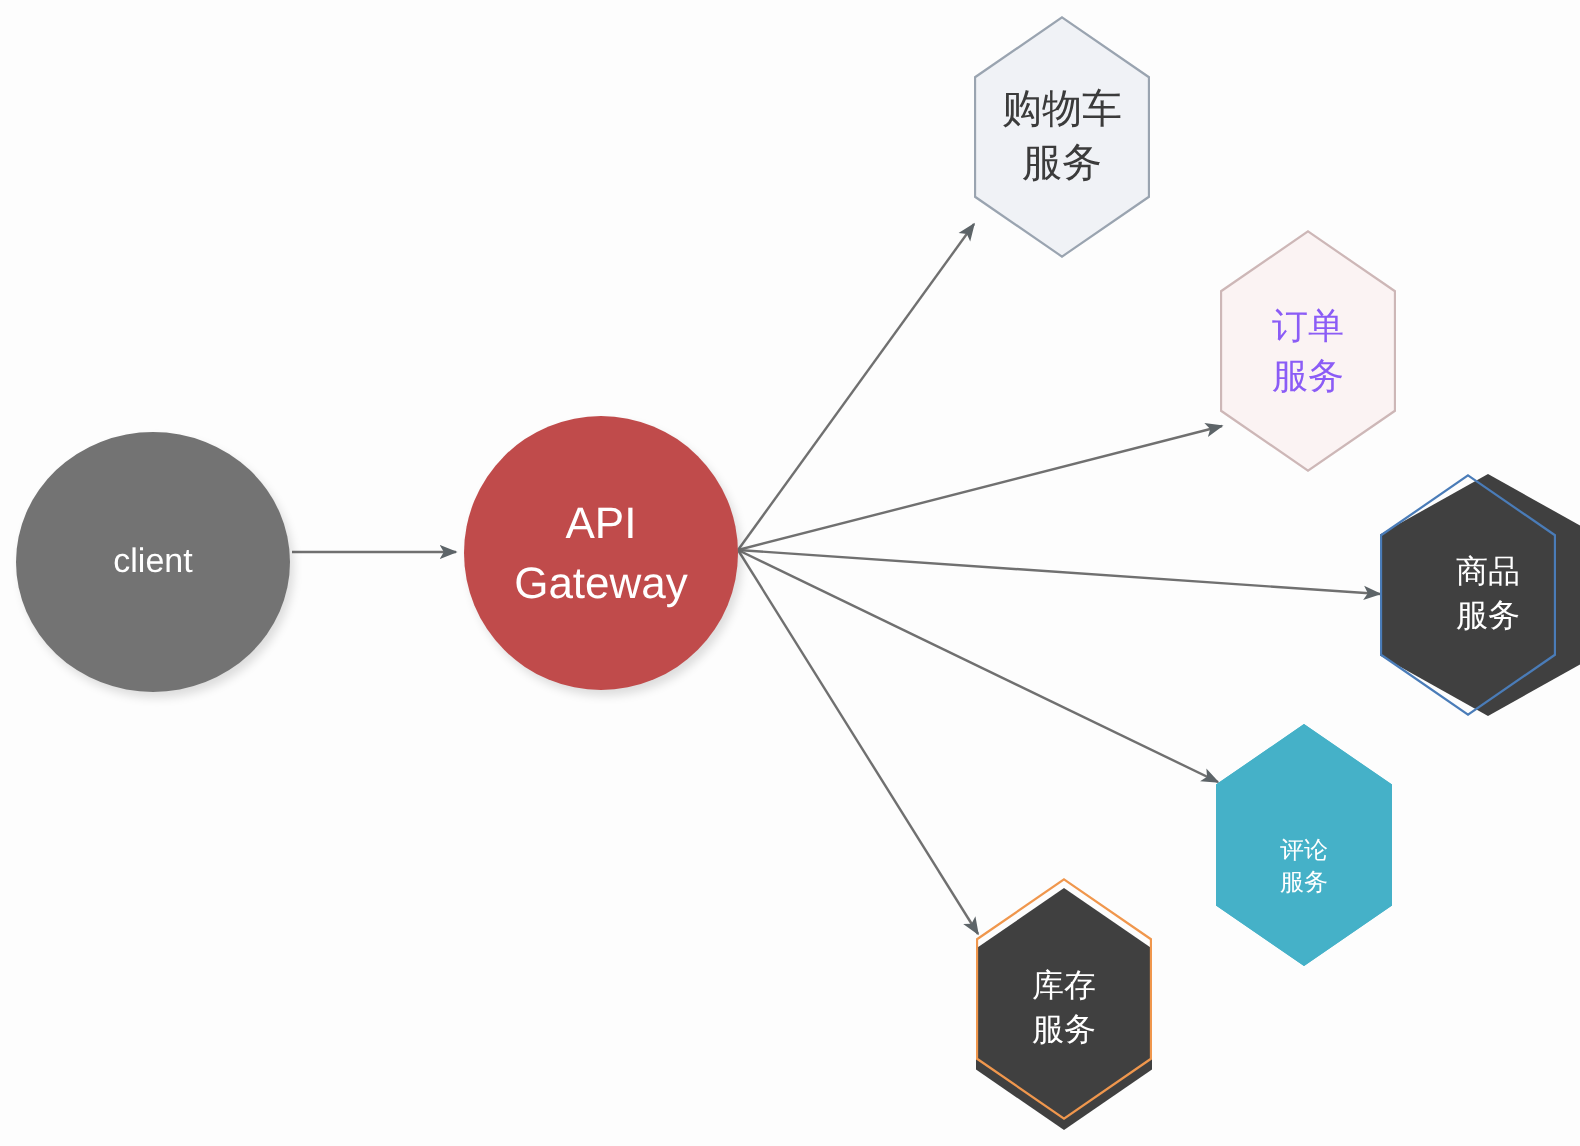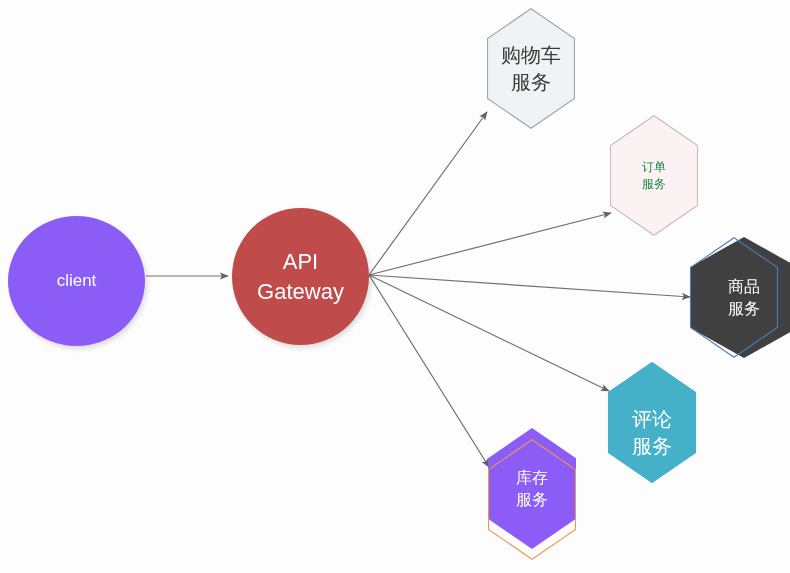--- a/index.html
+++ b/index.html
@@ -66,44 +66,44 @@
         <line x1="146" y1="276" x2="228" y2="276" stroke="#707070" stroke-width="1.2" marker-end="url(#arrowhead)"></line>
         <line x1="369" y1="275" x2="487" y2="112" stroke="#707070" stroke-width="1.2" marker-end="url(#arrowhead)"></line>
         <line x1="369" y1="275" x2="611" y2="213" stroke="#707070" stroke-width="1.2" marker-end="url(#arrowhead)"></line>
         <line x1="369" y1="275" x2="690" y2="297" stroke="#707070" stroke-width="1.2" marker-end="url(#arrowhead)"></line>
         <line x1="369" y1="275" x2="609" y2="391" stroke="#707070" stroke-width="1.2" marker-end="url(#arrowhead)"></line>
         <line x1="369" y1="275" x2="489" y2="467" stroke="#707070" stroke-width="1.2" marker-end="url(#arrowhead)"></line>
       </g>
   </svg>
 
   <div id="nodes-group">
-      <div class="node node-circle" style="left: 8px; top: 216px; width: 137px; height: 130px; background: #8b5cf6; box-shadow: rgba(0, 0, 0, 0.13) 2px 3px 5px;">
+      <div class="node node-circle" style="left: 8px; top: 216px; width: 137px; height: 130px; background: #737373; box-shadow: rgba(0, 0, 0, 0.13) 2px 3px 5px;">
         <span class="node-label" style="color: rgb(255, 255, 255); font-size: 17px;">client</span>
       </div>
       <div class="node node-circle" style="left: 232px; top: 208px; width: 137px; height: 137px; background: rgb(192, 75, 75); box-shadow: rgba(0, 0, 0, 0.13) 2px 3px 5px;">
         <span class="node-label" style="color: rgb(255, 255, 255); font-size: 22px;">API
 Gateway</span>
       </div>
       <div class="node hex" style="left: 487px; top: 8px; width: 88px; height: 121px; background: rgb(240, 242, 246);">
         <span class="node-label" style="color: rgb(59, 59, 59); font-size: 20px;">购物车
 服务</span>
       </div>
       <div class="node hex" style="left: 610px; top: 115px; width: 88px; height: 121px; background: rgb(251, 243, 243);">
-        <span class="node-label" style="color: #15803d; font-size: 12px; text-align: center;">订单
+        <span class="node-label" style="color: #8b5cf6; font-size: 18px; text-align: center;">订单
 服务</span>
       </div>
       <div class="node hex" style="left: 690px; top: 237px; width: 108px; height: 121px; background: #404040;">
         <span class="node-label" style="color: rgb(255, 255, 255); font-size: 16px;">商品
 服务</span>
       </div>
       <div class="node hex" style="left: 608px; top: 362px; width: 88px; height: 121px; background: rgb(69, 177, 200);">
-        <span class="node-label" style="color: rgb(255, 255, 255); font-size: 20px; margin-top: 21px;">评论
+        <span class="node-label" style="color: rgb(255, 255, 255); font-size: 12px; margin-top: 21px;">评论
 服务</span>
       </div>
-      <div class="node hex" style="left: 488px; top: 428px; width: 88px; height: 121px; background: #8b5cf6;">
+      <div class="node hex" style="left: 488px; top: 444px; width: 88px; height: 121px; background: #404040;">
         <span class="node-label" style="color: rgb(255, 255, 255); font-size: 16px;">库存
 服务</span>
       </div>
     </div>
 
 <svg class="hex-outline" viewBox="0 0 100 100" preserveAspectRatio="none" style="position: absolute; left: 487px; top: 8px; width: 88px; height: 121px; pointer-events: none;">
       <polygon points="50,0.6 99.4,25.3 99.4,74.7 50,99.4 0.6,74.7 0.6,25.3" fill="none" stroke="#9aa4b0" stroke-width="1.1" vector-effect="non-scaling-stroke"></polygon>
     </svg>
     <svg class="hex-outline" viewBox="0 0 100 100" preserveAspectRatio="none" style="position: absolute; left: 610px; top: 115px; width: 88px; height: 121px; pointer-events: none;">
       <polygon points="50,0.6 99.4,25.3 99.4,74.7 50,99.4 0.6,74.7 0.6,25.3" fill="none" stroke="#cdb7b7" stroke-width="1.1" vector-effect="non-scaling-stroke"></polygon>

